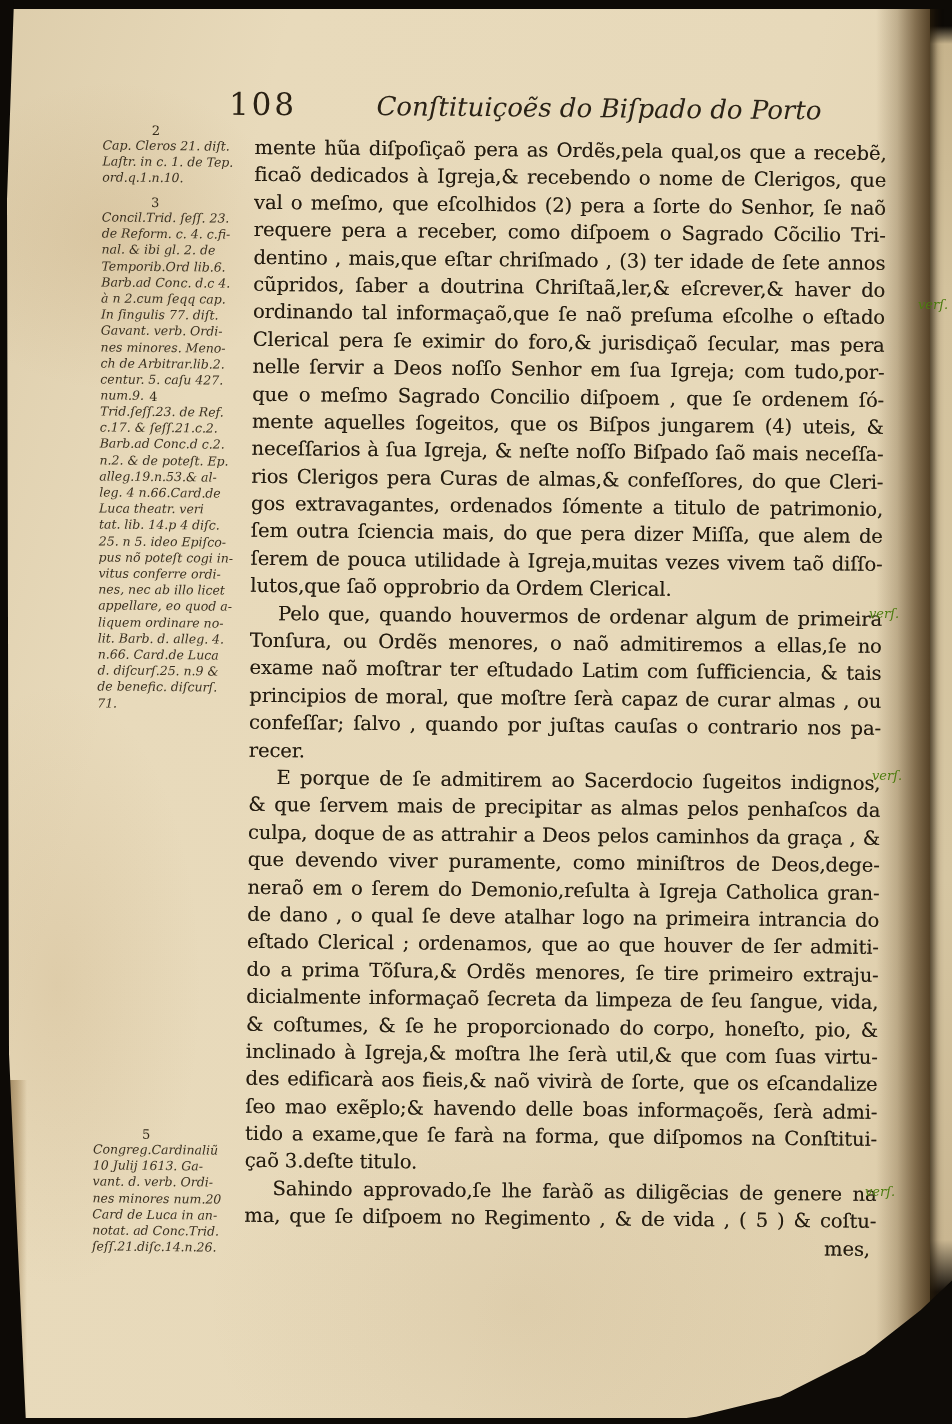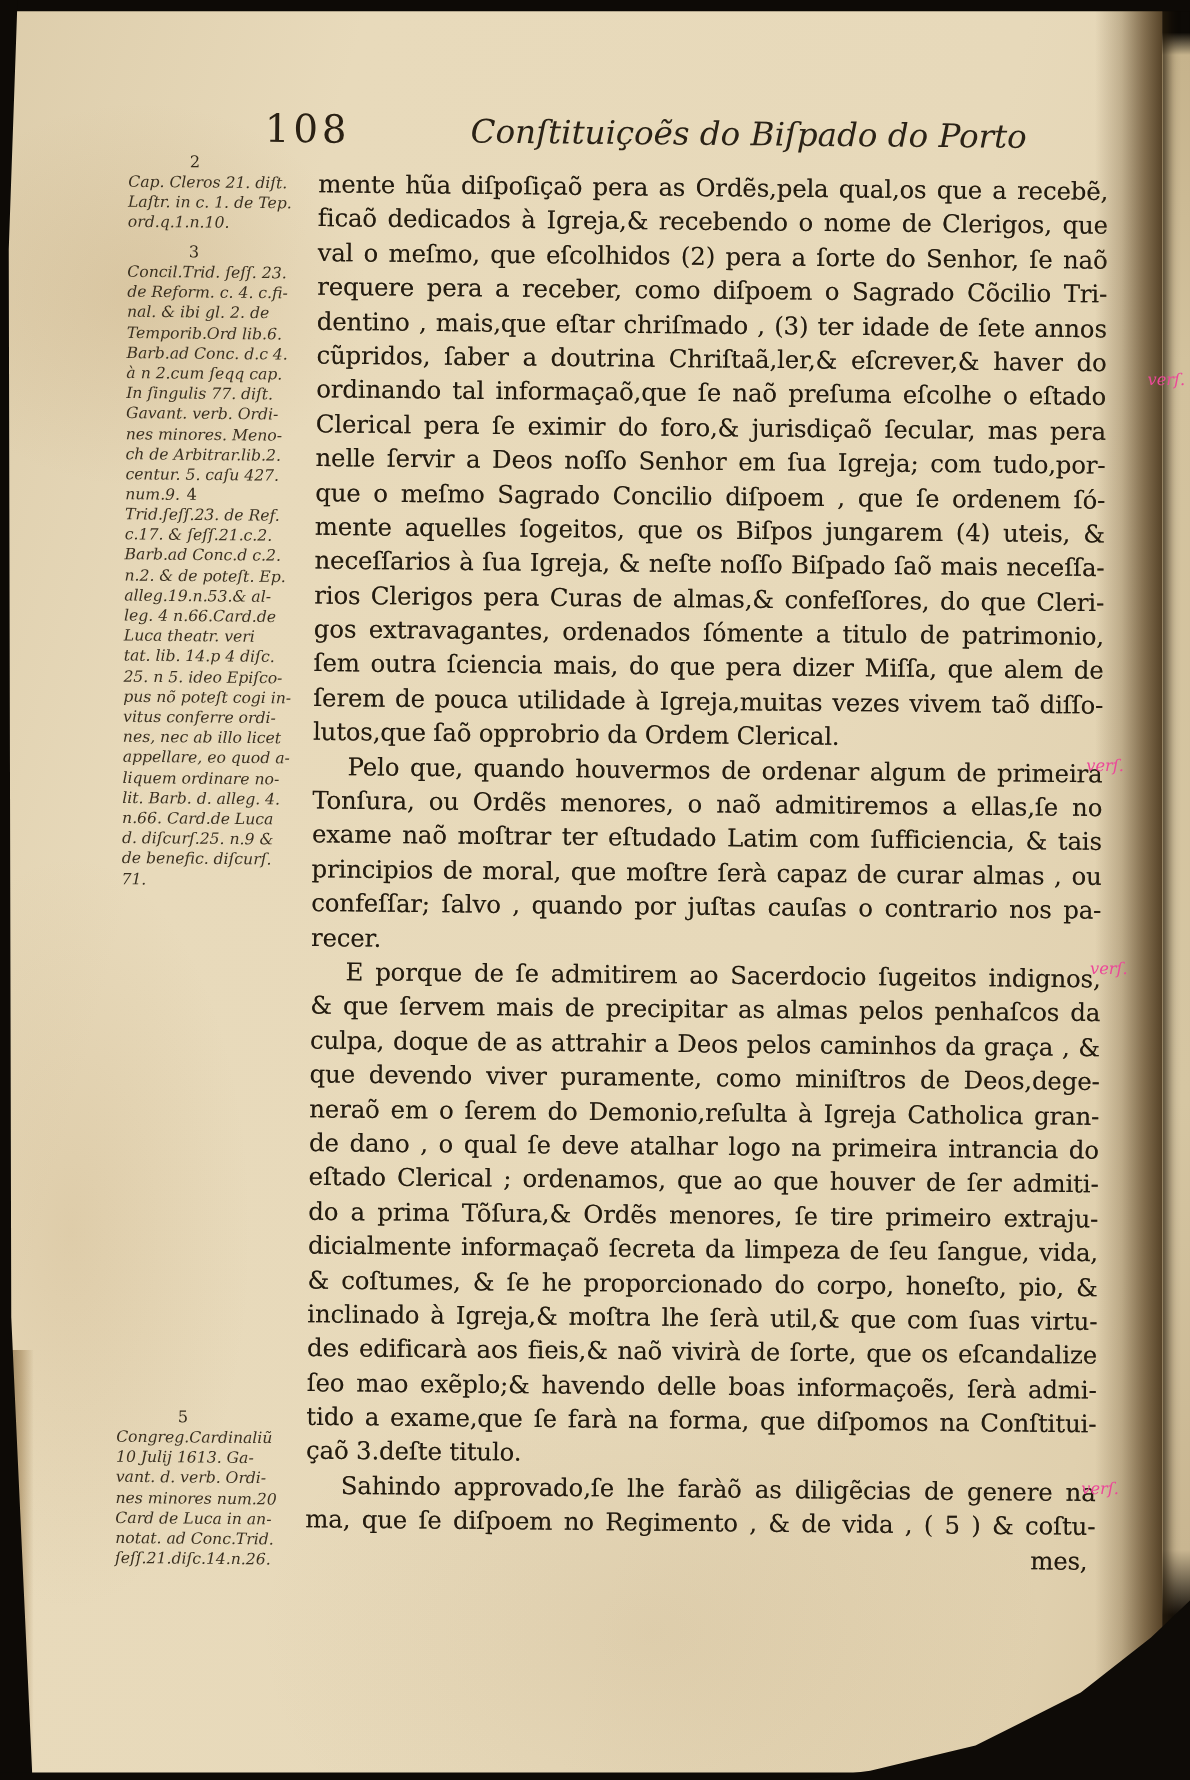--- a/index.html
+++ b/index.html
@@ -7,21 +7,21 @@
         font-family:"DejaVu Serif",serif;}
   .paper{position:absolute;left:2px;top:6px;width:948px;height:1418px;
     background:
       radial-gradient(ellipse 260px 220px at 110px 230px, rgba(176,140,86,.20), transparent 70%),
       radial-gradient(ellipse 200px 420px at 55px 980px, rgba(170,133,78,.16), transparent 72%),
       radial-gradient(ellipse 420px 300px at 520px 1300px, rgba(160,128,78,.12), transparent 75%),
       linear-gradient(105deg,#ddcdab 0%,#e8dabb 22%,#e7d9ba 62%,#e0d0ae 88%,#d6c4a0 100%);
   }
   .content{position:absolute;left:0;top:0;width:952px;height:1424px;
            transform:rotate(0.55deg);transform-origin:50% 0;color:#241c10;}
-  .pgnum{position:absolute;left:213px;top:88px;font-size:31px;letter-spacing:3px;color:#2a2114;}
+  .pgnum{position:absolute;left:230px;top:88px;font-size:31px;letter-spacing:3px;color:#2a2114;}
   .runtitle{position:absolute;left:340px;top:92px;width:520px;text-align:center;
             font-style:italic;font-size:26px;color:#2a2216;}
   
   .mn{position:absolute;left:104px;width:152px;font-style:italic;font-size:12.5px;
       line-height:16.2px;color:#3a3020;}
   .mn1{top:126px}.mn2{top:198px}.mn3{top:392px}.mn4{top:1130px}
   .mnlabel{font-style:normal;text-align:center;width:70%;font-size:13px;line-height:15px;color:#332a1a;}
   .mline{white-space:nowrap;}
   
   .bodycol{position:absolute;left:256px;top:136px;width:632px;font-size:19.5px;
@@ -33,21 +33,21 @@
   .cw{text-align:right;text-align-last:right;padding-right:6px;}
   
   .gutter{position:absolute;left:876px;top:0;width:56px;height:1424px;
     background:linear-gradient(to right,rgba(110,85,50,0) 0%,rgba(104,80,44,.30) 38%,
                rgba(86,63,32,.68) 70%,rgba(66,47,22,.92) 100%);}
   .facing{position:absolute;left:930px;top:0;width:22px;height:1424px;
     background:linear-gradient(to bottom,#0d0a06 0px,#0d0a06 26px,#c6b38c 44px,#d3c29d 290px,
                #d6c6a2 880px,#c9b691 1240px,#15100a 1292px,#0d0a06 100%);
     box-shadow:inset 7px 0 9px -3px rgba(40,28,12,.85);}
   
-  .vm{position:absolute;font-style:italic;font-size:13px;color:#ec4899;z-index:6;}
+  .vm{position:absolute;font-style:italic;font-size:13px;color:#4d7c0f;z-index:6;}
   .vm1{left:918px;top:297px}.vm2{left:869px;top:606px}
   .vm3{left:872px;top:768px}.vm4{left:865px;top:1184px}
   
   .edge{position:absolute;background:#0d0a06;z-index:5;}
   .edge-top{left:0;top:0;width:952px;height:9px;}
   .edge-bottom{left:0;bottom:0;width:952px;height:6px;}
   .edge-left{left:0;top:0;width:30px;height:1424px;background:#0d0a06;
     clip-path:polygon(0 0,14px 0,7px 14%,9px 74%,26px 100%,0 100%);}
   .left-stack{position:absolute;left:5px;top:1080px;width:22px;height:344px;z-index:4;
     background:linear-gradient(to right,rgba(122,96,56,.75),rgba(154,124,78,.5) 55%,rgba(154,124,78,0));}

